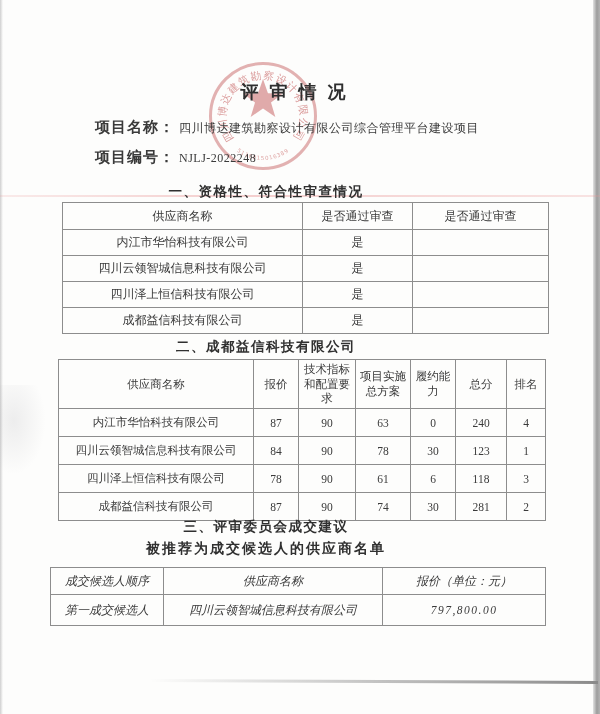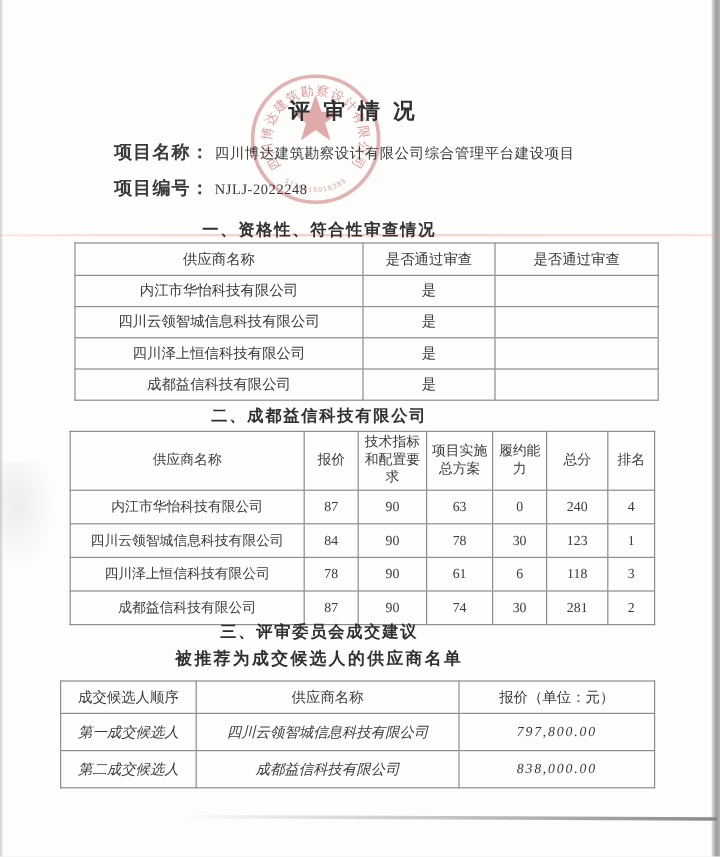--- a/index.html
+++ b/index.html
@@ -42,21 +42,21 @@
 
   .t1 { top:202px; left:62px;  width:486px; }
   .t1 .hrow td { height:26px; }
   .t1 .drow td { height:25px; }
 
   .t2 { top:359px; left:58px; width:487px; }
   .t2 .hrow td { height:48px; font-size:11.5px; line-height:1.3; padding:0 3px; }
   .t2 .drow td { height:27px; font-size:11.5px; }
 
   .t3 { top:567px; left:50px; width:495px; }
-  .t3 .hrow td { height:26px; }
+  .t3 .hrow td { height:26px;font-style:italic; }
   .t3 .drow td { height:30px;font-style:italic; }
   .t3 .price { letter-spacing:1.5px; font-size:11.5px;margin-left:44px; }
 
   .stamp { position:absolute; left:178px; top:31px; width:170px; height:170px;
     mix-blend-mode:multiply; opacity:.9; }
 </style>
 </head>
 <body>
 
 <div class="page">
@@ -202,21 +202,16 @@
         <tr class="hrow">
       <td>成交候选人顺序</td>
       <td>供应商名称</td>
       <td>报价（单位：元）</td>
     </tr>
     <tr class="drow">
       <td>第一成交候选人</td>
       <td>四川云领智城信息科技有限公司</td>
       <td class="price">797,800.00</td>
     </tr>
-    <tr class="drow">
-      <td>第二成交候选人</td>
-      <td>成都益信科技有限公司</td>
-      <td class="price">838,000.00</td>
-    </tr>
   </tbody>
     </table>
 
 </div>
 
 </body></html>

